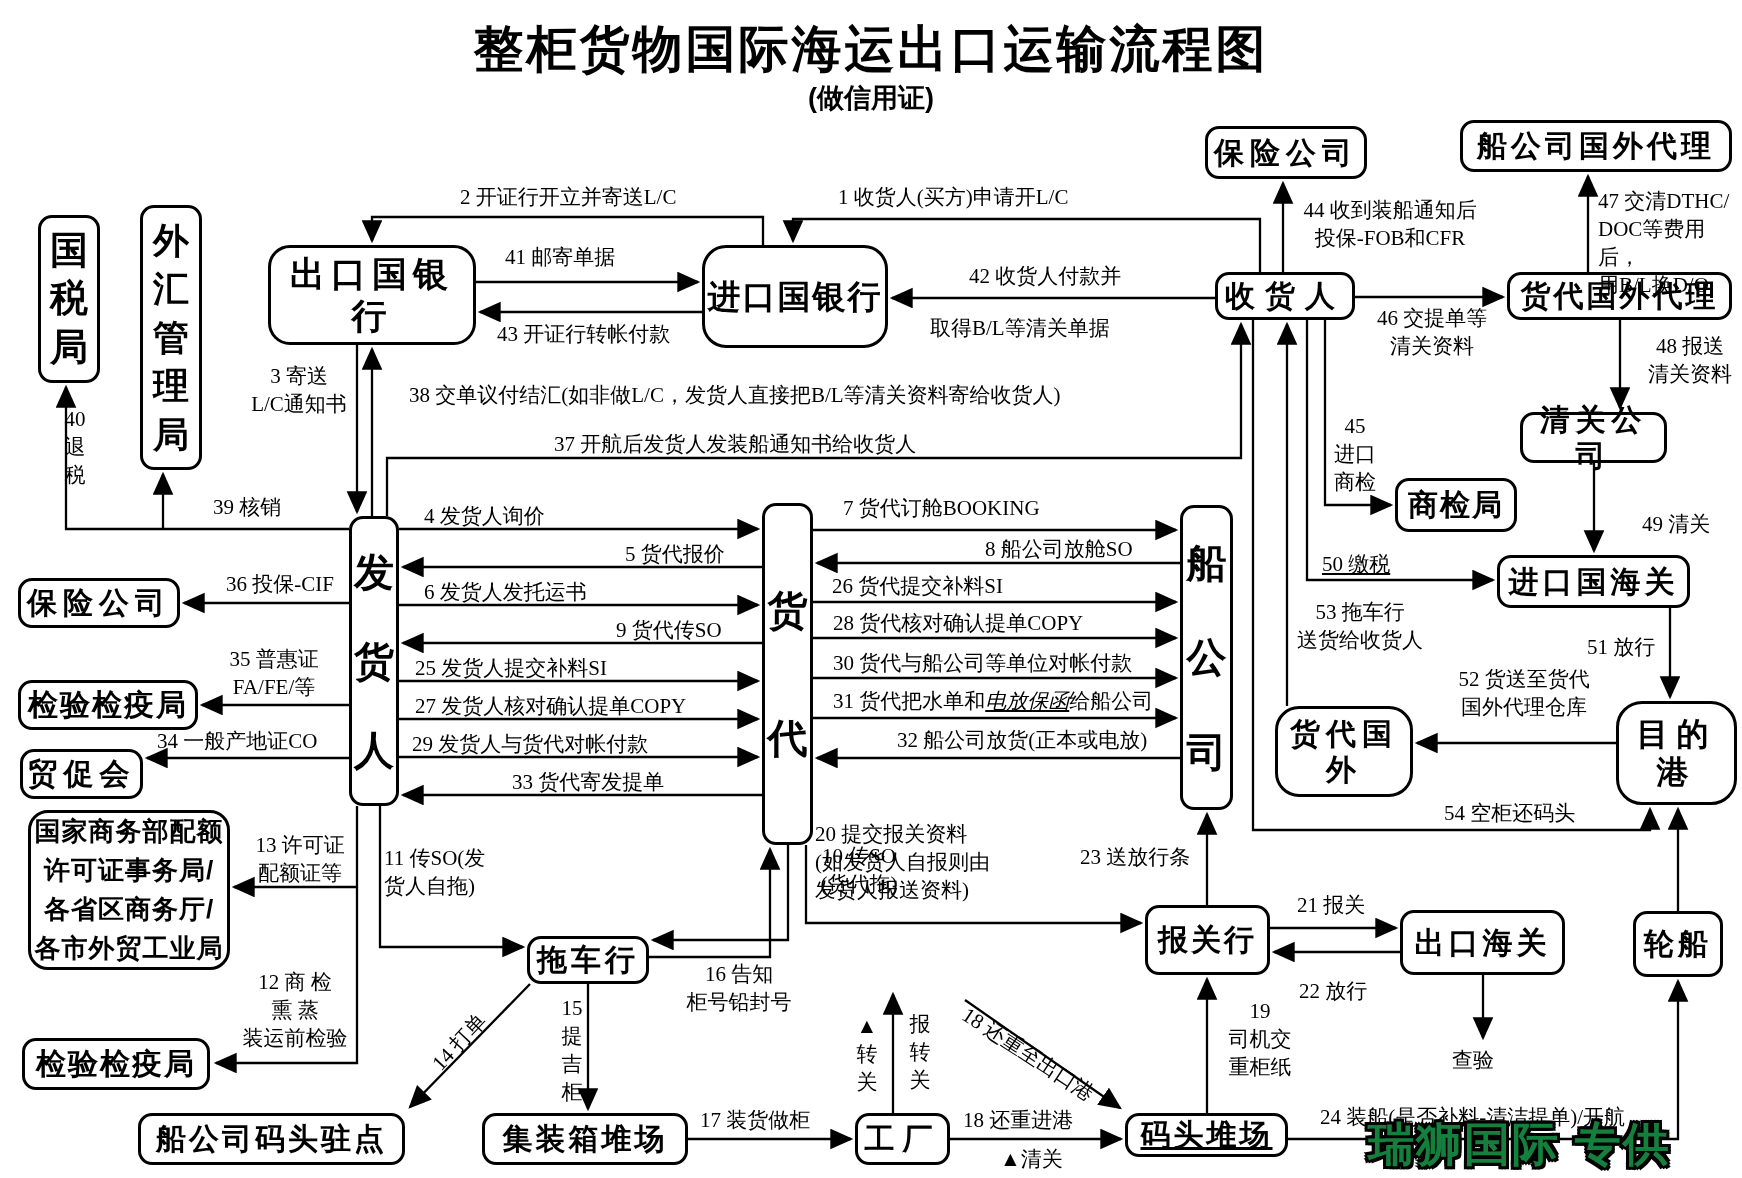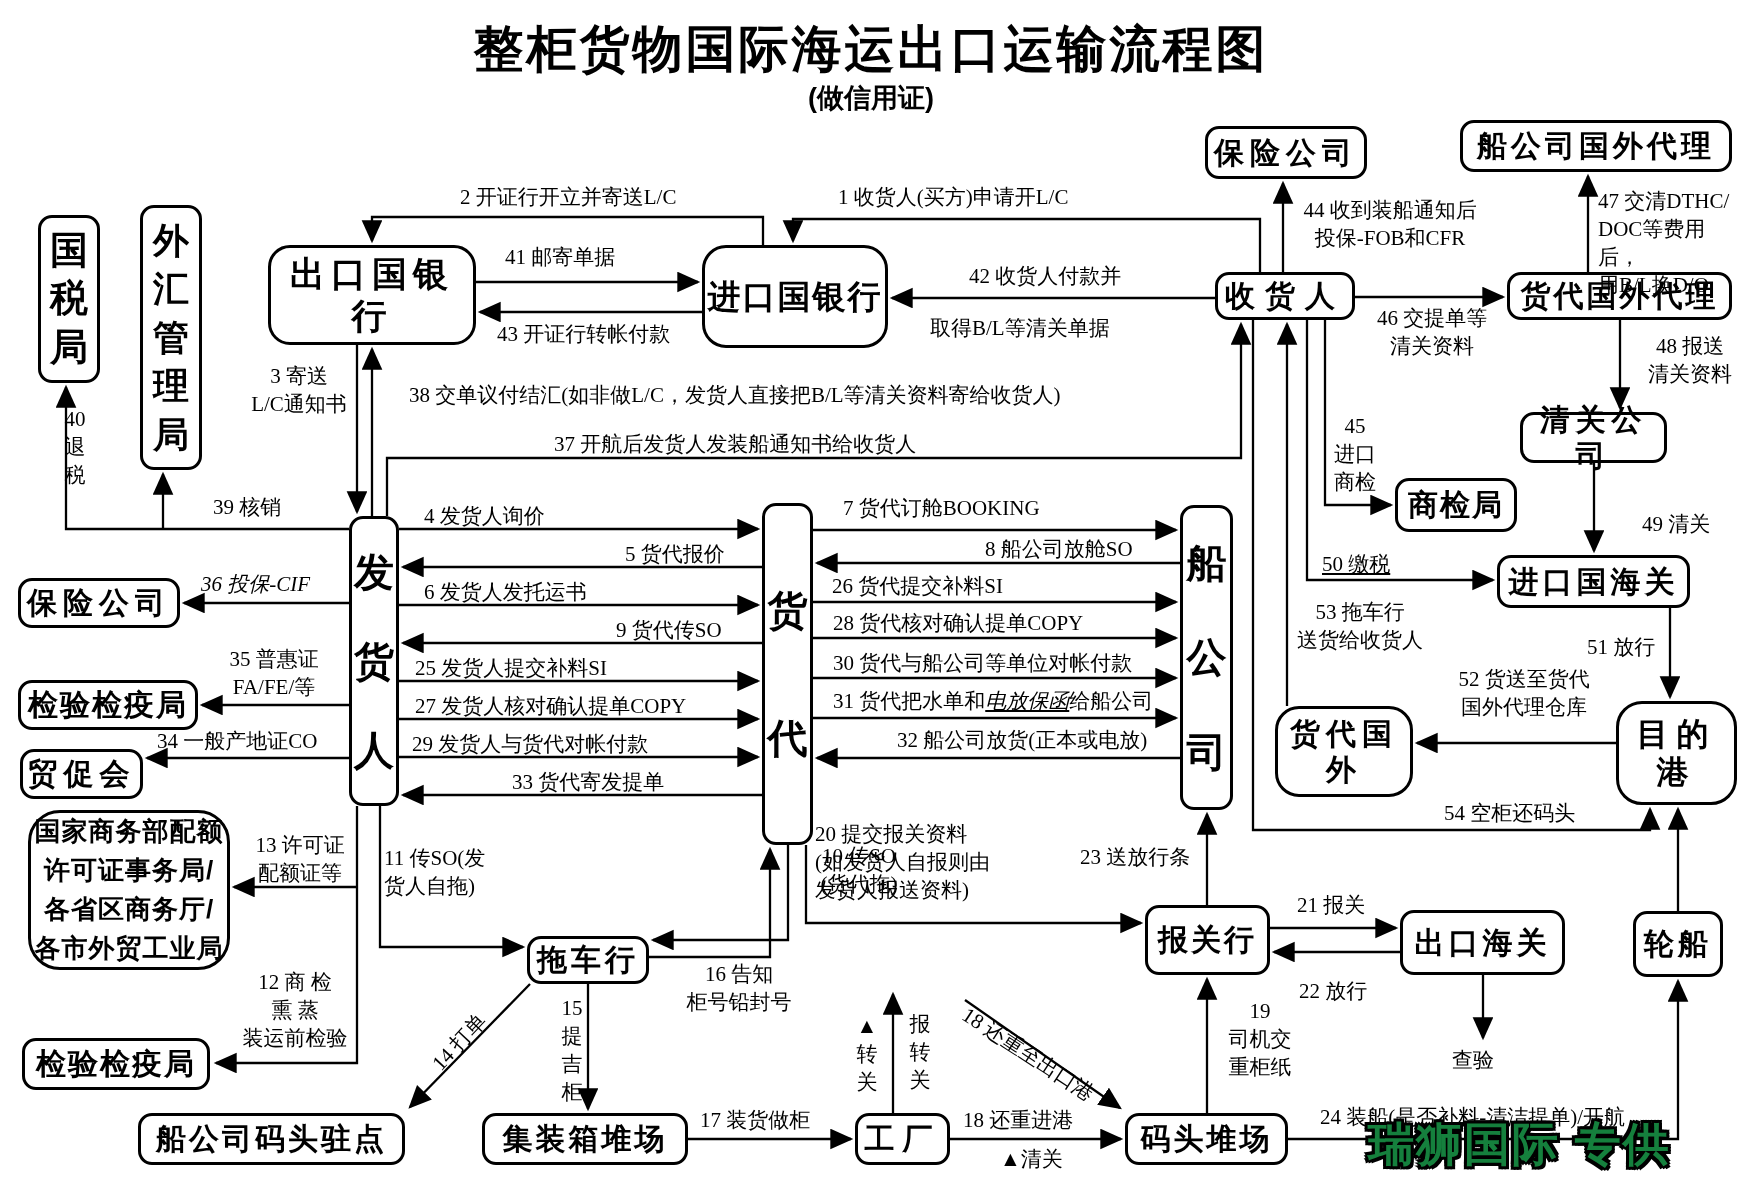--- a/index.html
+++ b/index.html
@@ -122,21 +122,21 @@
   <div class="node" style="left:1205px;top:126px;width:162px;height:53px;">保险公司</div>
   <div class="node" style="left:1460px;top:120px;width:272px;height:52px;letter-spacing:4px;">船公司国外代理</div>
   <div class="node" style="left:1215px;top:272px;width:140px;height:48px;letter-spacing:10px;">收货人</div>
   <div class="node" style="left:1507px;top:272px;width:225px;height:48px;letter-spacing:3px;">货代国外代理</div>
   <div class="node" style="left:1520px;top:412px;width:147px;height:51px;">清关公司</div>
   <div class="node" style="left:1395px;top:478px;width:122px;height:54px;letter-spacing:2px;">商检局</div>
   <div class="node" style="left:1497px;top:555px;width:193px;height:53px;letter-spacing:4px;">进口国海关</div>
   <div class="node" style="left:18px;top:578px;width:162px;height:50px;">保险公司</div>
   <div class="node" style="left:18px;top:680px;width:180px;height:50px;letter-spacing:2px;">检验检疫局</div>
   <div class="node" style="left:20px;top:733px;width:123px;height:50px;margin-top:16px;">贸促会</div>
-  <div class="node" style="left:28px;top:810px;width:202px;height:160px;font-size:26px;letter-spacing:1px;border-radius:32px;white-space:pre-line;line-height:1.5;">国家商务部配额
+  <div class="node" style="left:28px;top:810px;width:202px;height:160px;font-size:26px;letter-spacing:1px;border-radius:20px;white-space:pre-line;line-height:1.5;">国家商务部配额
 许可证事务局/
 各省区商务厅/
 各市外贸工业局</div>
   <div class="node" style="left:349px;top:516px;width:50px;height:290px;font-size:40px;">
       <div class="vtext">
         <div>发</div>
         <div>货</div>
         <div>人</div>
       </div>
     </div>
@@ -153,21 +153,21 @@
         <div>司</div>
       </div>
     </div>
   <div class="node" style="left:1275px;top:706px;width:138px;height:91px;font-size:30px;border-radius:24px;">货代国外</div>
   <div class="node" style="left:1616px;top:701px;width:121px;height:104px;font-size:32px;letter-spacing:8px;border-radius:26px;">目的港</div>
   <div class="node" style="left:22px;top:1038px;width:188px;height:52px;letter-spacing:2px;">检验检疫局</div>
   <div class="node" style="left:138px;top:1113px;width:267px;height:52px;letter-spacing:3px;">船公司码头驻点</div>
   <div class="node" style="left:527px;top:936px;width:122px;height:48px;letter-spacing:4px;">拖车行</div>
   <div class="node" style="left:482px;top:1113px;width:206px;height:52px;letter-spacing:3px;">集装箱堆场</div>
   <div class="node" style="left:855px;top:1113px;width:95px;height:52px;letter-spacing:8px;">工厂</div>
-  <div class="node" style="left:1125px;top:1113px;width:163px;height:52px;letter-spacing:3px;">码头堆场</div>
+  <div class="node" style="left:1125px;top:1113px;width:163px;height:44px;letter-spacing:3px;text-decoration:underline;">码头堆场</div>
   <div class="node" style="left:1145px;top:905px;width:125px;height:70px;letter-spacing:3px;">报关行</div>
   <div class="node" style="left:1400px;top:910px;width:165px;height:65px;letter-spacing:4px;">出口海关</div>
   <div class="node" style="left:1633px;top:911px;width:90px;height:66px;letter-spacing:4px;">轮船</div>
 
   <div class="lbl" style="left:460px;top:183px;">2 开证行开立并寄送L/C</div>
   <div class="lbl" style="left:838px;top:183px;">1 收货人(买方)申请开L/C</div>
   <div class="lbl" style="left:505px;top:243px;">41 邮寄单据</div>
   <div class="lbl" style="left:497px;top:320px;">43 开证行转帐付款</div>
   <div class="lbl" style="left:945px;top:262px;margin-left:24px;">42 收货人付款并</div>
   <div class="lbl" style="left:930px;top:314px;">取得B/L等清关单据</div>
@@ -192,21 +192,21 @@
 国外代理仓库</div>
   <div class="lbl" style="left:1444px;top:799px;">54 空柜还码头</div>
   <div class="lbl ctr" style="left:244px;top:362px;width:110px;">3 寄送
 L/C通知书</div>
   <div class="lbl" style="left:409px;top:381px;">38 交单议付结汇(如非做L/C，发货人直接把B/L等清关资料寄给收货人)</div>
   <div class="lbl" style="left:554px;top:430px;">37 开航后发货人发装船通知书给收货人</div>
   <div class="lbl" style="left:213px;top:493px;">39 核销</div>
   <div class="lbl ctr" style="left:52px;top:405px;width:46px;">40
 退
 税</div>
-  <div class="lbl" style="left:201px;top:570px;font-style:italic;">36 投保-CIF</div>
+  <div class="lbl" style="left:226px;top:570px;">36 投保-CIF</div>
   <div class="lbl ctr" style="left:214px;top:645px;width:120px;">35 普惠证
 FA/FE/等</div>
   <div class="lbl" style="left:157px;top:727px;">34 一般产地证CO</div>
   <div class="lbl ctr" style="left:242px;top:831px;width:116px;">13 许可证
 配额证等</div>
   <div class="lbl ctr" style="left:234px;top:968px;width:122px;">12 商 检
 熏 蒸
 装运前检验</div>
   <div class="lbl" style="left:384px;top:844px;">11 传SO(发
 货人自拖)</div>

